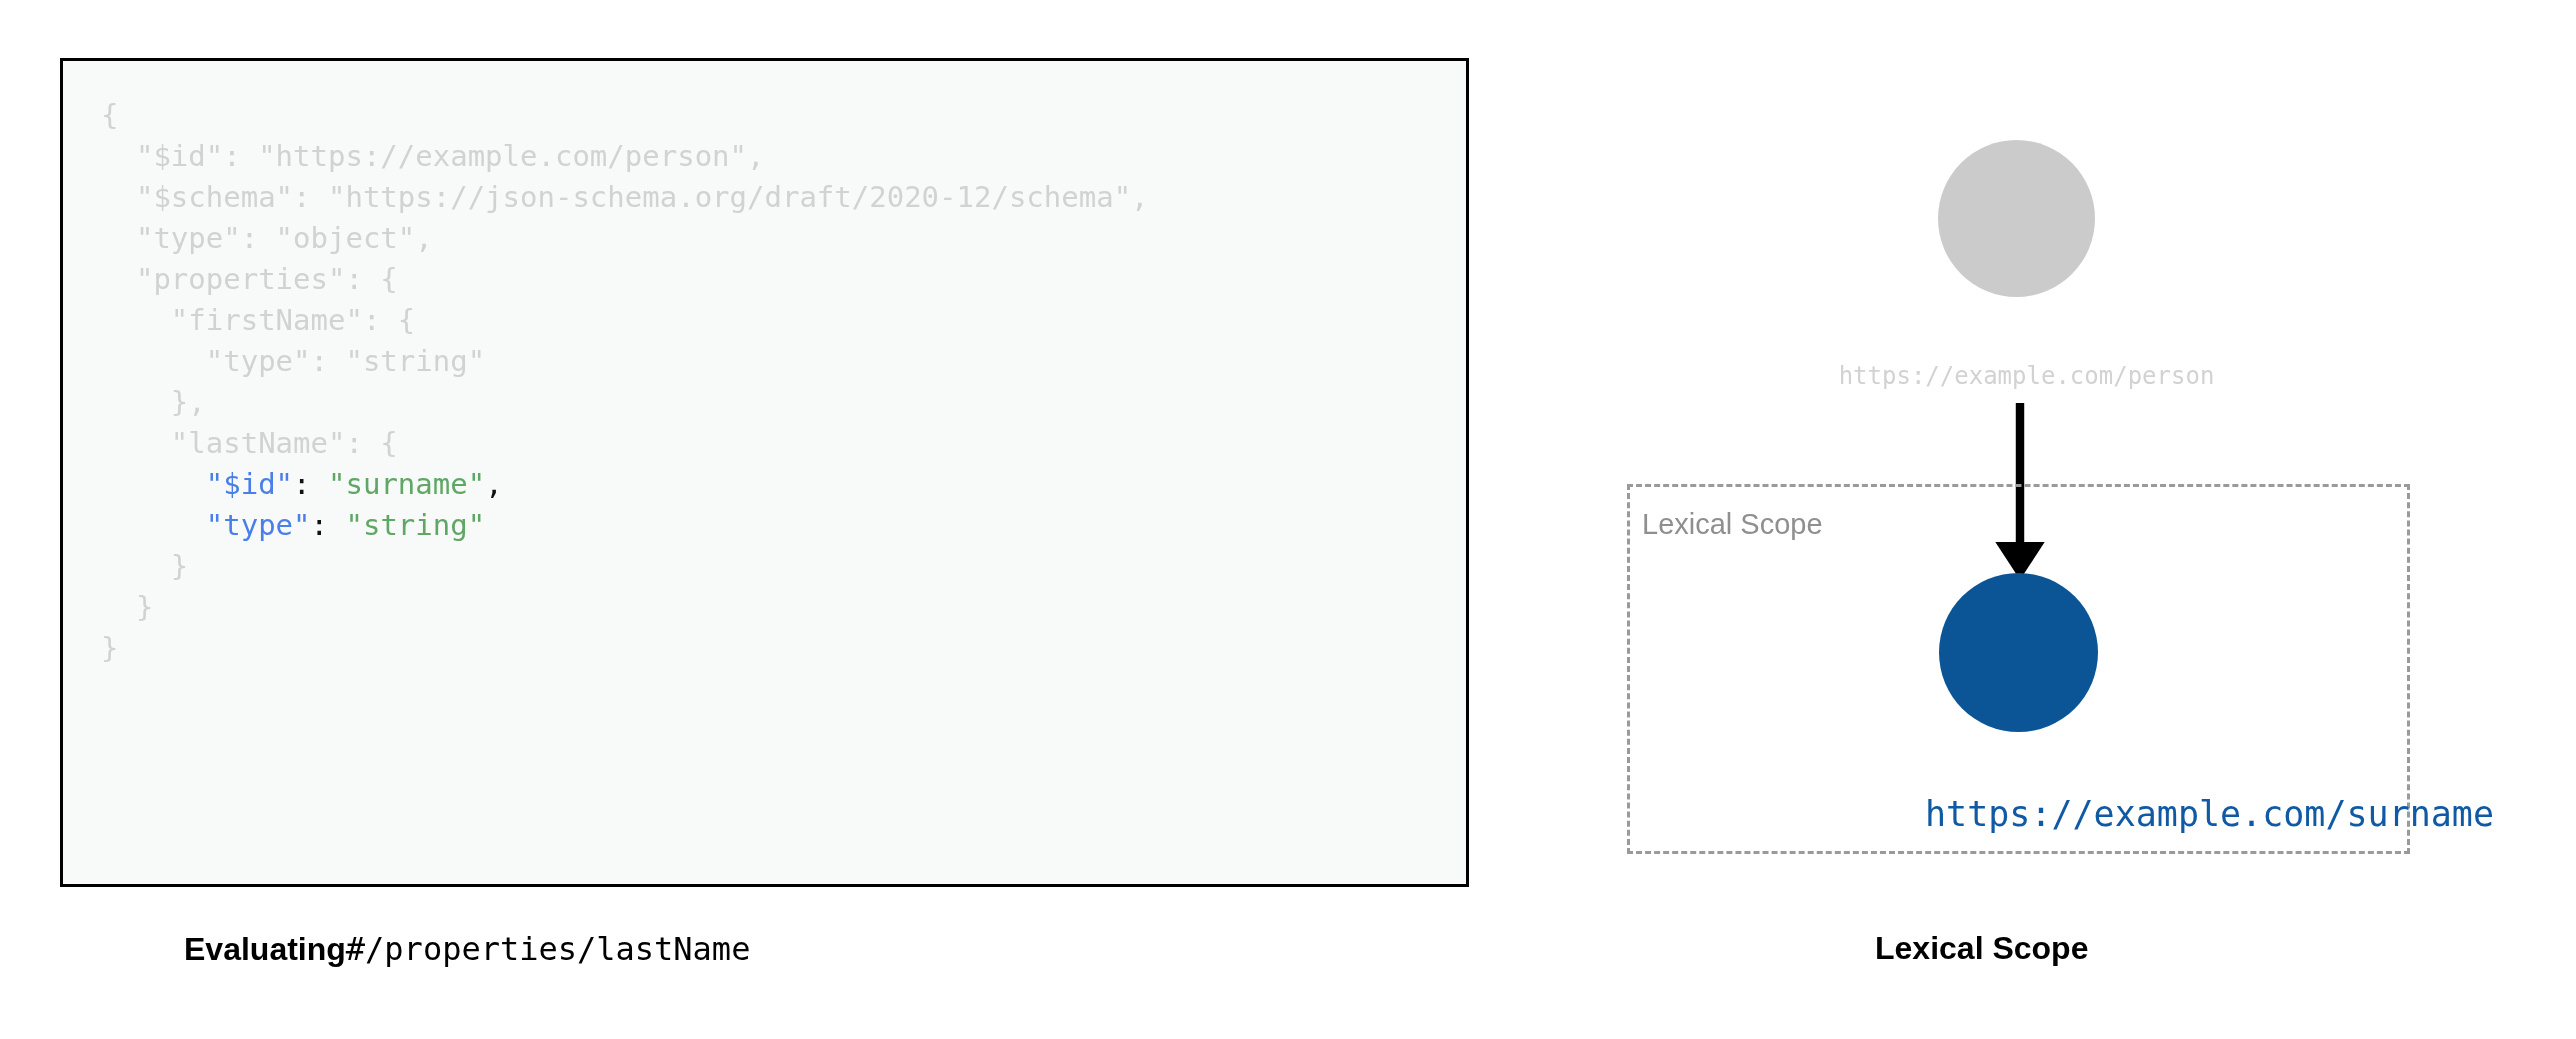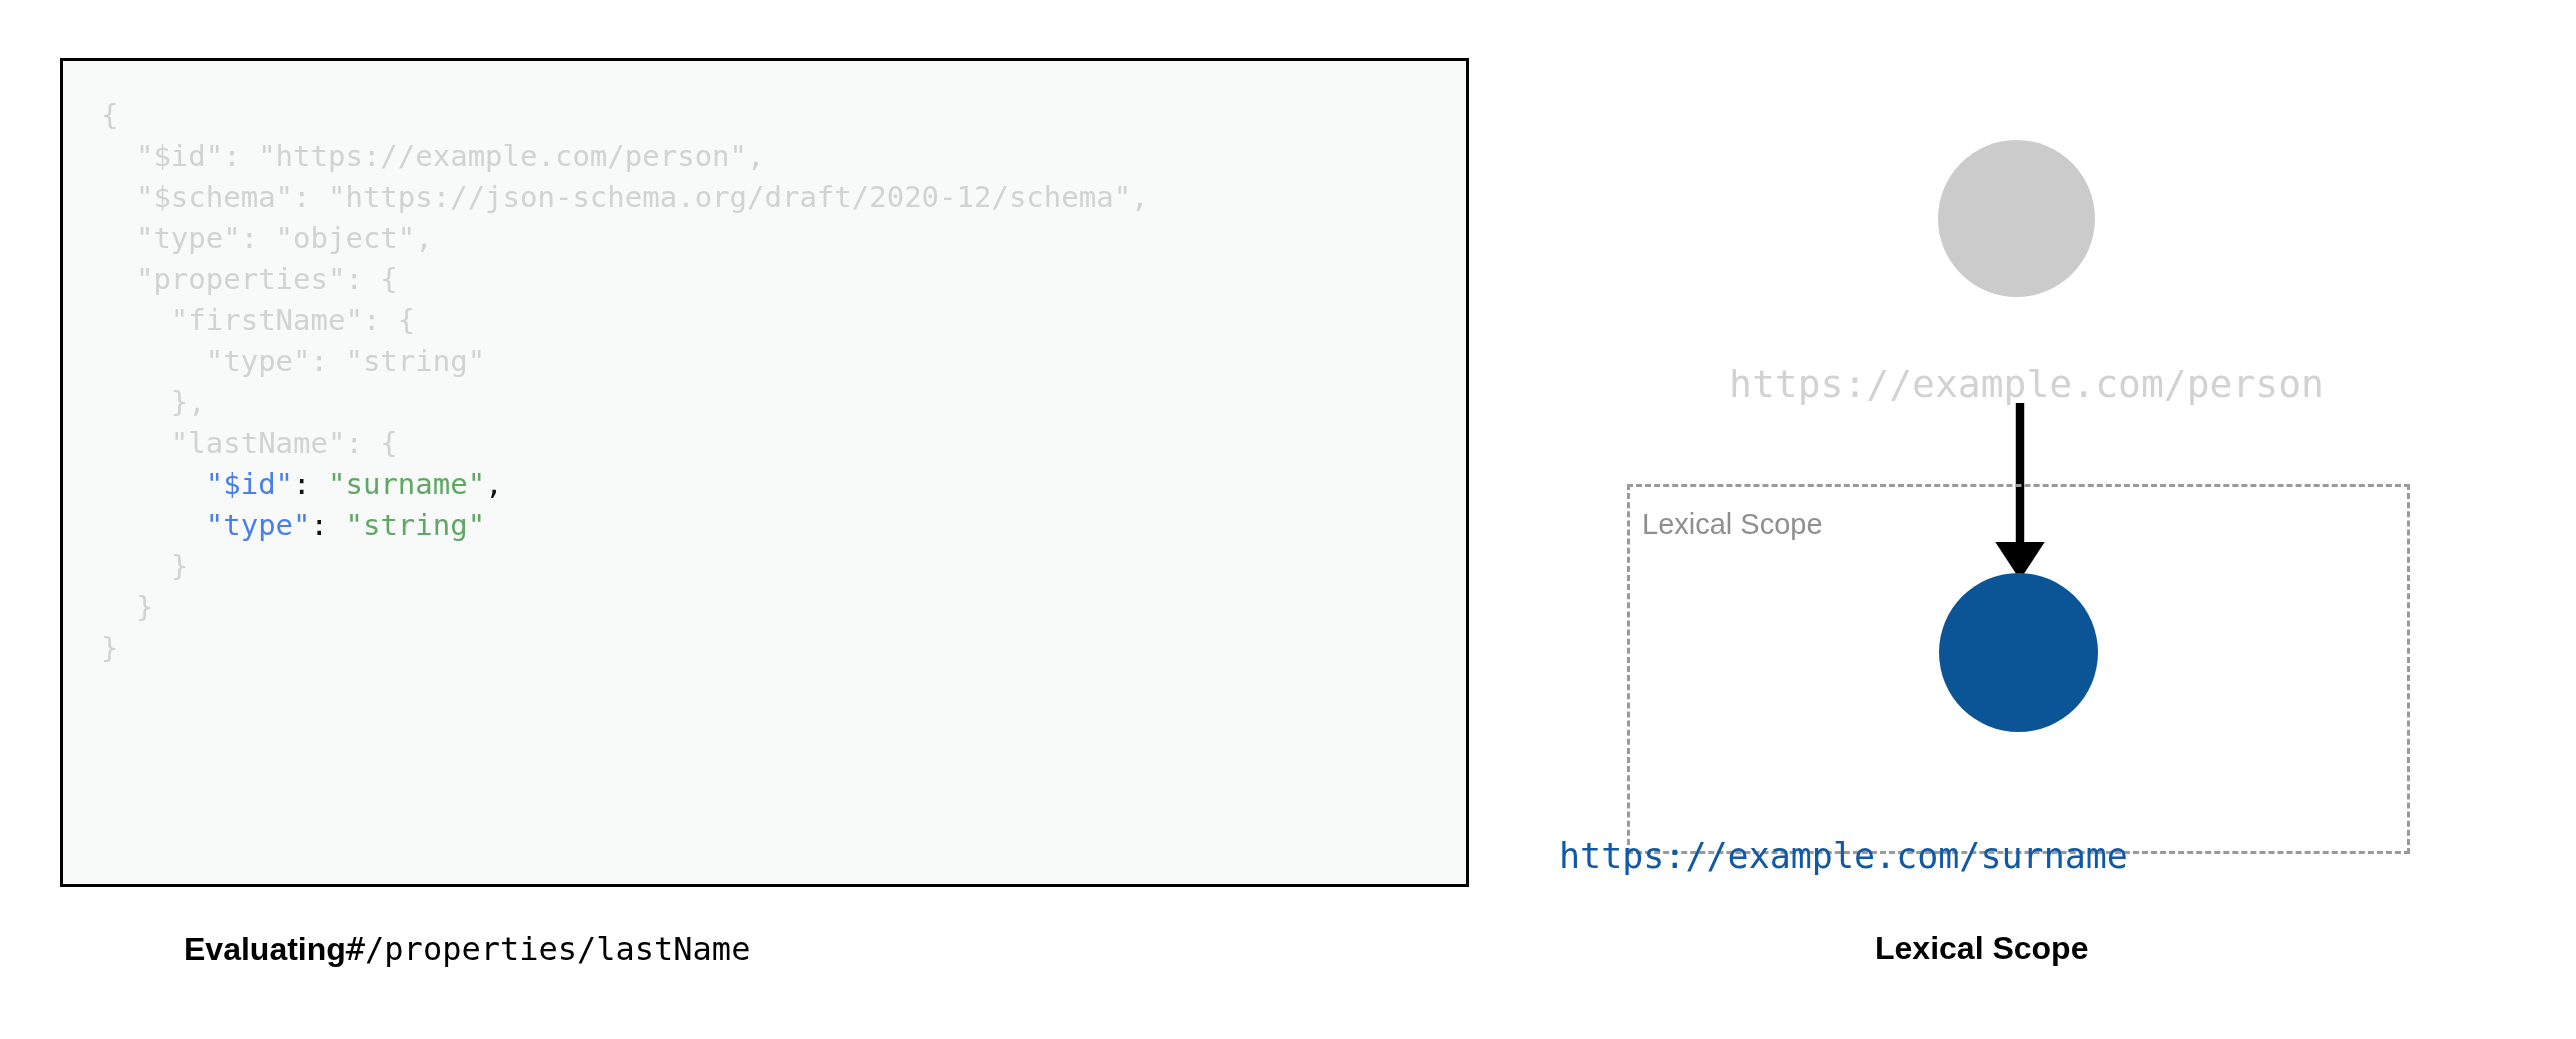--- a/index.html
+++ b/index.html
@@ -90,21 +90,21 @@
     border-radius: 50%;
     background: #cbcbcb;
   }
   #root-node-label {
     position: absolute;
     left: 0px;
     top: 323px;
     width: 935px;
     text-align: center;
     font-family: "DejaVu Sans Mono", "Liberation Mono", monospace;
-    font-size: 38px;
+    font-size: 24px;
     color: #d2d2d2;
     white-space: nowrap;
   }
 
   
   #scope-arrow {
     position: absolute;
     left: 422px;
     top: 364px;
     width: 78px;
@@ -139,26 +139,25 @@
     width: 159px;
     height: 159px;
     border-radius: 50%;
     background: #0b5596;
   }
   #scoped-node-label {
     position: absolute;
     left: 0px;
     top: 755px;
     width: 935px;
-    text-align: left;
+    text-align: right;
     font-family: "DejaVu Sans Mono", "Liberation Mono", monospace;
     font-size: 35px;
     color: #1059a5;
     white-space: nowrap;
-    margin-top: 42px;
   }
 </style>
 </head>
 <body>
 
 <div id="code-panel">
   <pre id="code-listing"><span class="code-line"><span class="tok-dim">{</span></span><span class="code-line">  <span class="tok-dim">"$id": "https://example.com/person",</span></span><span class="code-line">  <span class="tok-dim">"$schema": "https://json-schema.org/draft/2020-12/schema",</span></span><span class="code-line">  <span class="tok-dim">"type": "object",</span></span><span class="code-line">  <span class="tok-dim">"properties": {</span></span><span class="code-line">    <span class="tok-dim">"firstName": {</span></span><span class="code-line">      <span class="tok-dim">"type": "string"</span></span><span class="code-line">    <span class="tok-dim">},</span></span><span class="code-line">    <span class="tok-dim">"lastName": {</span></span><span class="code-line">      <span class="tok-key">"$id"</span><span class="tok-punc">:</span><span class="tok-str"> "surname"</span><span class="tok-punc">,</span></span><span class="code-line">      <span class="tok-key">"type"</span><span class="tok-punc">:</span><span class="tok-str"> "string"</span></span><span class="code-line">    <span class="tok-dim">}</span></span><span class="code-line">  <span class="tok-dim">}</span></span><span class="code-line"><span class="tok-dim">}</span></span></pre>
 </div>
 
 <div class="caption" id="caption-left">

